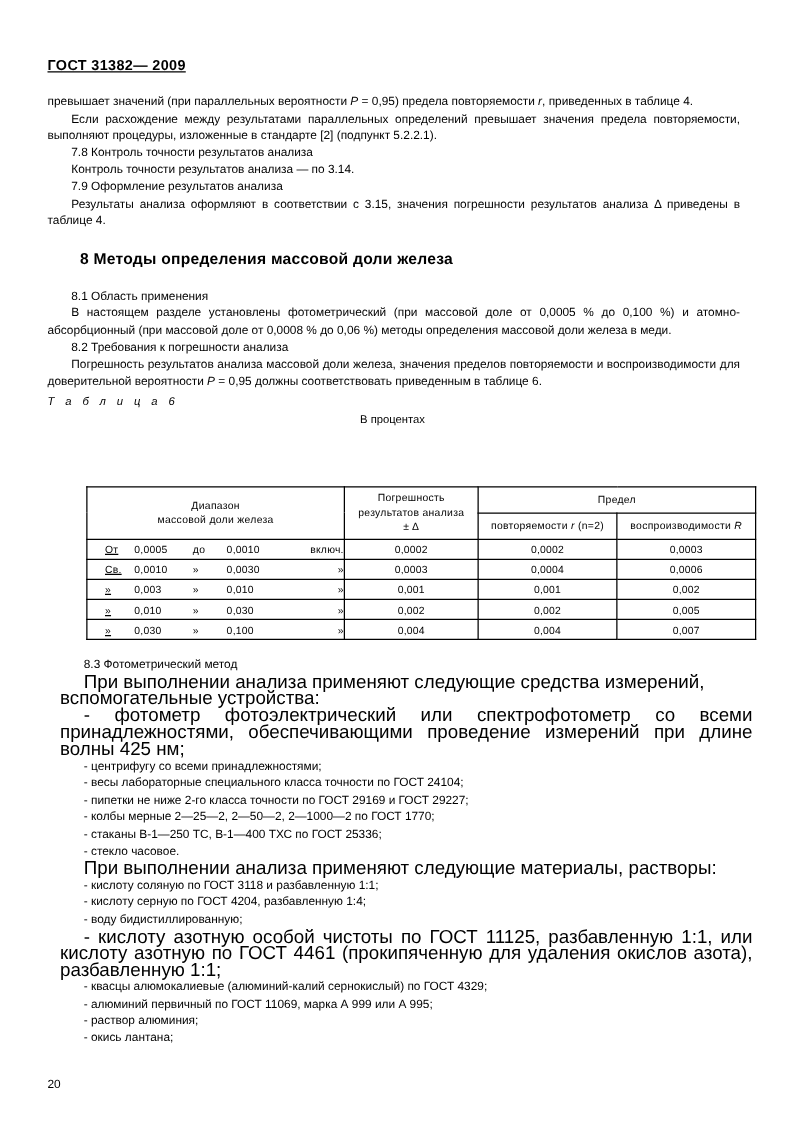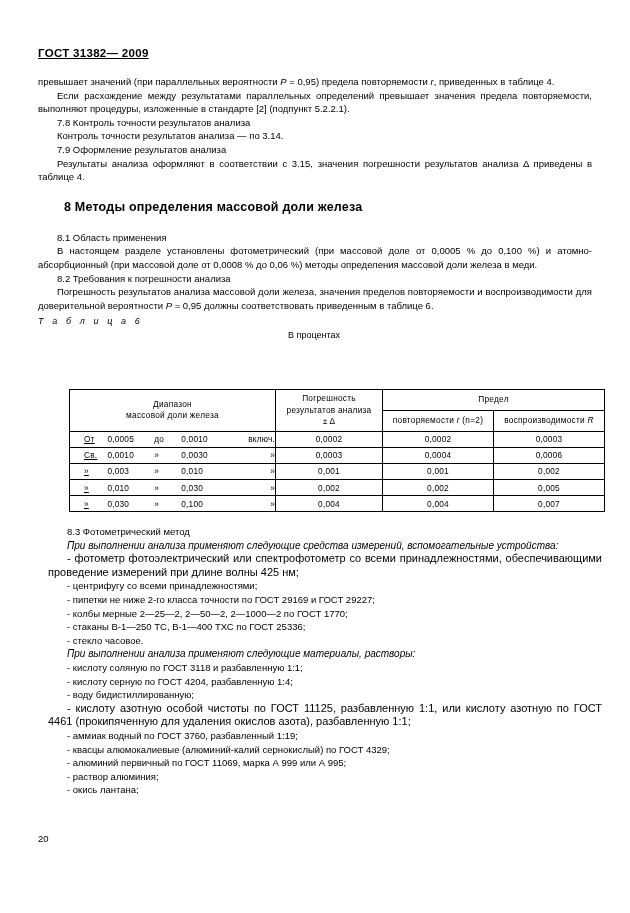--- a/index.html
+++ b/index.html
@@ -135,39 +135,38 @@
   }
   .li {
     margin: 0;
     font-size: 9.5px;
     line-height: 13.6px;
     text-indent: 19px;
     text-align: justify;
   }
   .li-just {
     margin: 0;
-    font-size: 11px;
+    font-size: 15px;
     line-height: 13.6px;
     text-indent: 19px;
     text-align: justify;
     text-justify: inter-word;
   }
   .plain {
     margin: 0;
-    font-size: 10px;
+    font-size: 15px;
     line-height: 13.6px;
     text-indent: 19px;
-    font-style: italic;
   }
 
   
   .pageno {
     position: absolute;
     left: 38px;
-    top: 833px;
+    top: 862px;
     font-size: 9.5px;
   }
 </style>
 </head>
 <body>
 
 <div class="page">
 
   <div class="doc-header">ГОСТ 31382— 2009</div>
 
@@ -299,32 +298,32 @@
       </tbody>
     </table>
   </div>
 
   <div class="content2">
     <div class="h-bold">8.3 Фотометрический метод</div>
     <p class="plain">При выполнении анализа применяют следующие средства измерений, вспомогательные устройства:</p>
 
     <p class="li-just">- фотометр фотоэлектрический или спектрофотометр со всеми принадлежностями, обеспечивающи­ми проведение измерений при длине волны 425 нм;</p>
     <p class="li">- центрифугу со всеми принадлежностями;</p>
+    <p class="li">- весы лабораторные специального класса точности по ГОСТ 24104;</p>
     <p class="li">- пипетки не ниже 2-го класса точности по ГОСТ 29169 и ГОСТ 29227;</p>
     <p class="li">- колбы мерные 2—25—2, 2—50—2, 2—1000—2 по ГОСТ 1770;</p>
     <p class="li">- стаканы В-1—250 ТС, В-1—400 ТХС по ГОСТ 25336;</p>
     <p class="li">- стекло часовое.</p>
 
     <p class="plain">При выполнении анализа применяют следующие материалы, растворы:</p>
 
     <p class="li">- кислоту соляную по ГОСТ 3118 и разбавленную 1:1;</p>
     <p class="li">- кислоту серную по ГОСТ 4204, разбавленную 1:4;</p>
     <p class="li">- воду бидистиллированную;</p>
     <p class="li-just">- кислоту  азотную  особой чистоты по ГОСТ 11125, разбавленную 1:1, или кислоту азотную по ГОСТ 4461 (прокипяченную для удаления окислов азота), разбавленную 1:1;</p>
-    <p class="li">- аммиак водный по ГОСТ 3760, разбавленный 1:19;</p>
     <p class="li">- квасцы алюмокалиевые (алюминий-калий сернокислый) по ГОСТ 4329;</p>
     <p class="li">- алюминий первичный по ГОСТ 11069, марка А 999 или А 995;</p>
     <p class="li">- раствор алюминия;</p>
     <p class="li">- окись лантана;</p>
   </div>
 
   <div class="pageno">20</div>
 
 </div>
 

